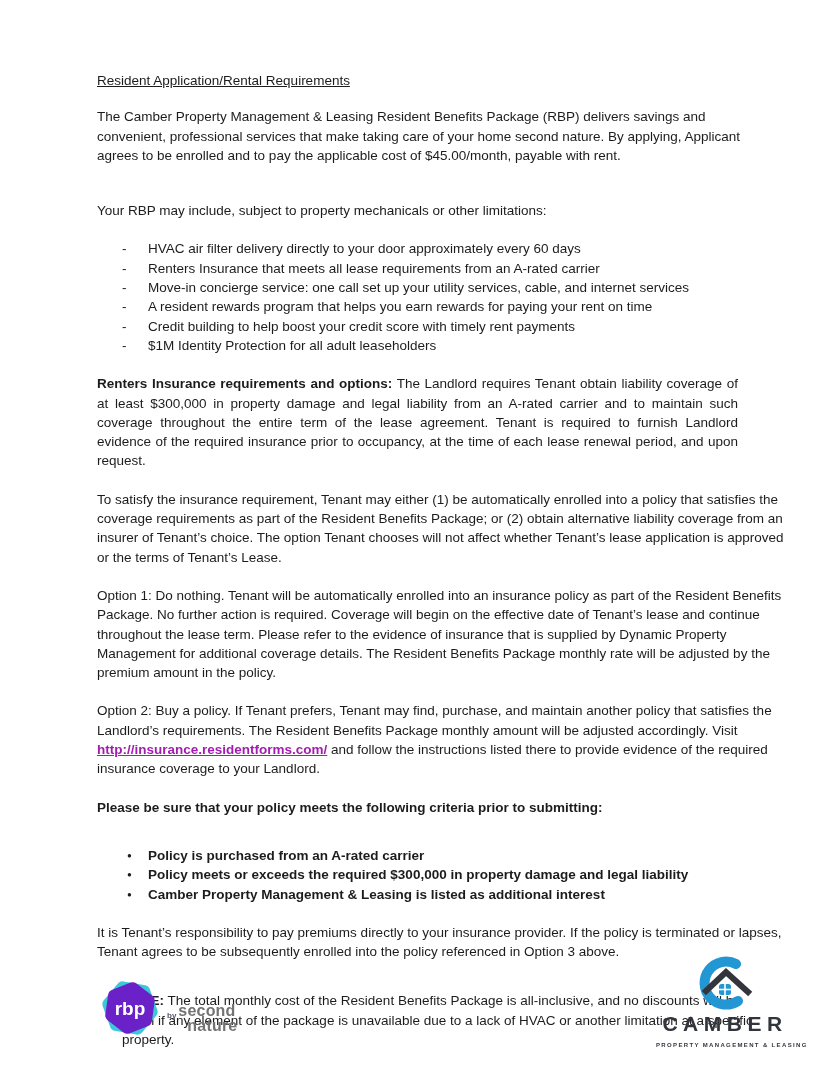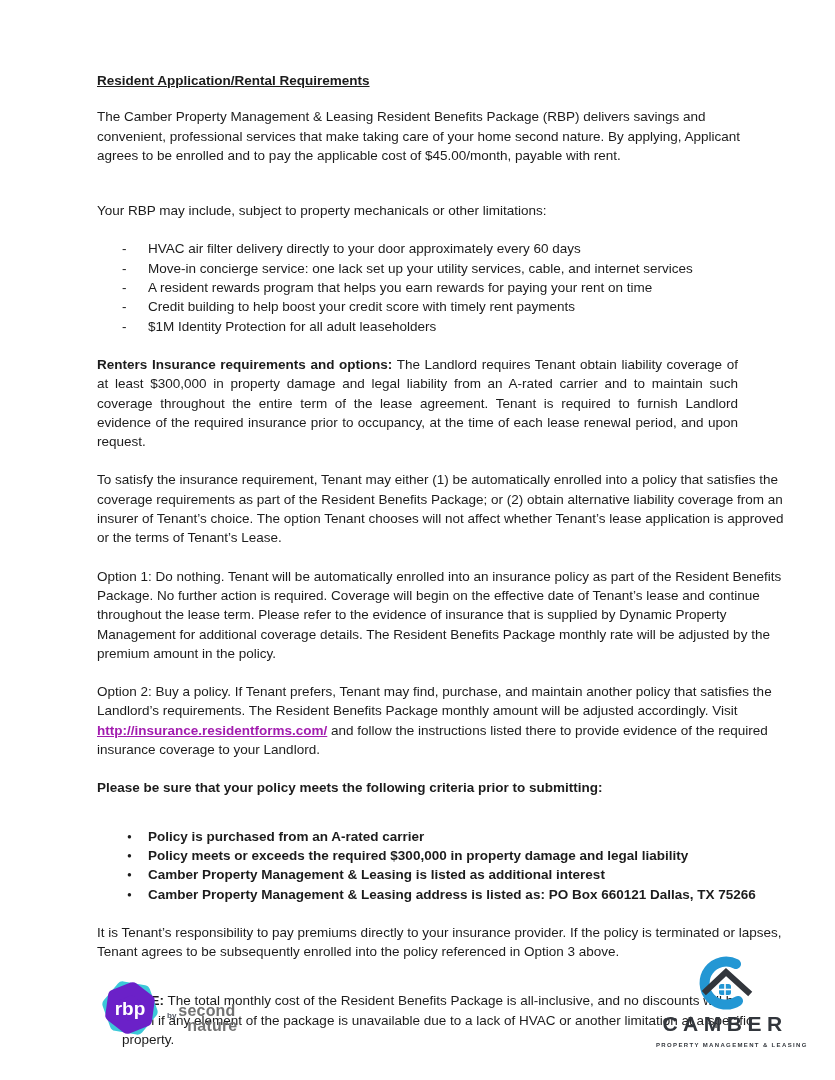--- a/index.html
+++ b/index.html
@@ -13,21 +13,21 @@
   }
   .page {
     position: relative;
     width: 835px; height: 1080px;
     box-sizing: border-box;
     padding: 71px 50px 0 97px;
     overflow: hidden;
   }
   .heading {
     font-size: 13.5px;
-    font-weight: bold;
+    font-weight: normal;
     text-decoration: underline;
     margin: 0;
   }
   .p { margin: 17px 0 19px 0; }
   .p.tight { margin-bottom: 0; }
   .p1 { max-width: 648px; }
   .gap { height: 19px; }
   .justify {
     text-align: justify;
     width: 641px;
@@ -120,21 +120,24 @@
   <p class="p p1 tight">The Camber Property Management &amp; Leasing Resident Benefits Package (RBP) delivers savings and convenient, professional services that make taking care of your home second nature. By applying, Applicant agrees to be enrolled and to pay the applicable cost of $45.00/month, payable with rent.</p>
   <div class="gap"></div>
 
   <p class="p">Your RBP may include, subject to property mechanicals or other limitations:</p>
 
   <ul class="doc-list dash-list">
     <li>
         <span>HVAC air filter delivery directly to your door approximately every 60 days</span>
       </li>
     <li>
-        <span>Move-in concierge service: one lack set up your utility services, cable, and internet services</span>
+        <span>Renters Insurance that meets all lease requirements from an A-rated carrier</span>
+      </li>
+    <li>
+        <span>Move-in concierge service: one call set up your utility services, cable, and internet services</span>
       </li>
     <li>
         <span>A resident rewards program that helps you earn rewards for paying your rent on time</span>
       </li>
     <li>
         <span>Credit building to help boost your credit score with timely rent payments</span>
       </li>
     <li>
         <span>$1M Identity Protection for all adult leaseholders</span>
       </li>
@@ -152,23 +155,20 @@
 
   <ul class="doc-list dot-list">
     <li>
         <span>Policy is purchased from an A-rated carrier</span>
       </li>
     <li>
         <span>Policy meets or exceeds the required $300,000 in property damage and legal liability</span>
       </li>
     <li>
         <span>Camber Property Management &amp; Leasing is listed as additional interest</span>
-      </li>
-    <li>
-        <span>Camber Property Management &amp; Leasing address is listed as: PO Box 660121 Dallas, TX 75266</span>
       </li>
   </ul>
 
   <p class="p tight">It is Tenant’s responsibility to pay premiums directly to your insurance provider. If the policy is terminated or lapses, Tenant agrees to be subsequently enrolled into the policy referenced in Option 3 above.</p>
 
   <p class="p note-block"><strong>NOTE:</strong><span> The total monthly cost of the Resident Benefits Package is all-inclusive, and no discounts will be given if any element of the package is unavailable due to a lack of HVAC or another limitation at a specific property.</span></p>
 
   <div class="rbp-logo">
     <span>
       <svg width="62" height="64" viewBox="0 0 62 64" aria-hidden="true">

